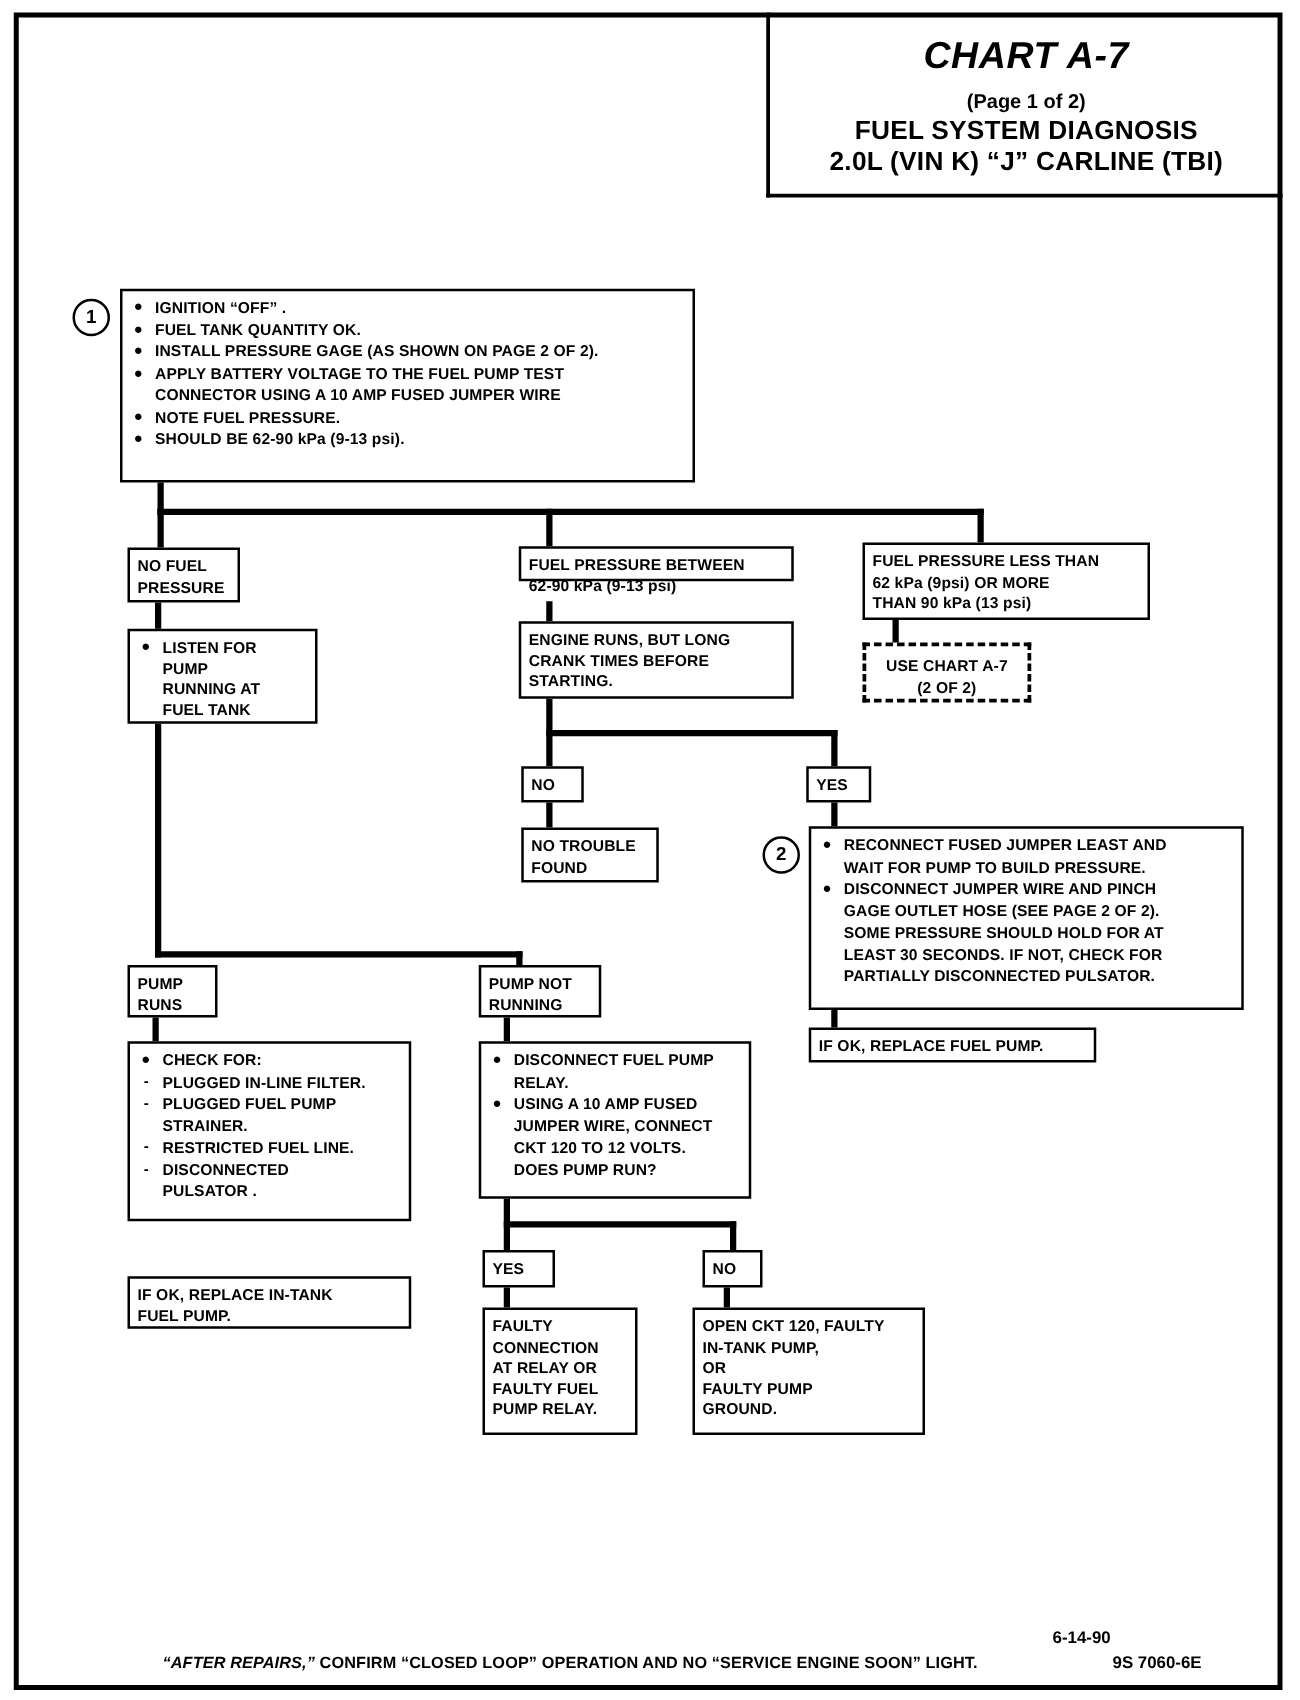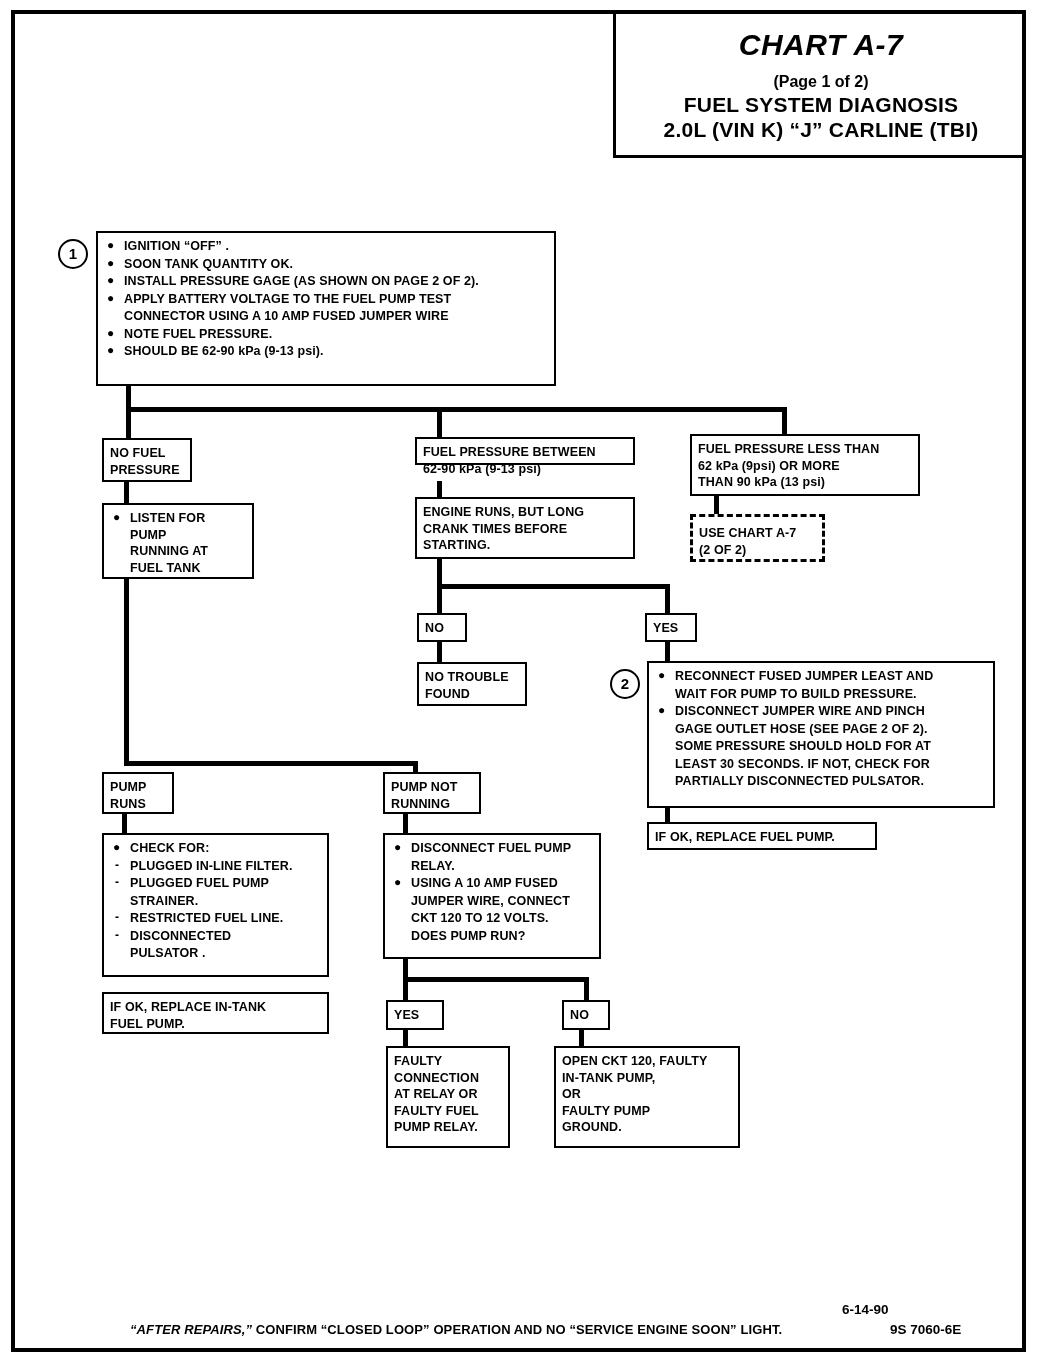--- a/index.html
+++ b/index.html
@@ -18,21 +18,21 @@
                box-sizing:border-box;text-align:center;}
   .chart-title{font-size:30px;font-weight:bold;letter-spacing:.5px;margin-top:18px;font-style:italic;}
   .page-of{font-size:16px;font-weight:bold;margin-top:11px;}
   .sys-title{font-size:21px;font-weight:bold;margin-top:2px;letter-spacing:.2px;}
   .carline{font-size:21px;font-weight:bold;margin-top:1px;letter-spacing:.2px;}
 
   
   .box{position:absolute;border:2px solid #000;box-sizing:border-box;
        background:#fff;font-size:12.5px;font-weight:bold;line-height:1.32;
        padding:5px 6px;letter-spacing:.1px;}
-  .box.dashed{border:3px dashed #000;}
+  .box.dashed{border:3px dashed #000;text-align:center;}
 
   
   ul.bl{list-style:none;margin:0;padding:0;}
   ul.bl li{position:relative;padding-left:20px;margin-bottom:1px;}
   ul.bl li .bullet{position:absolute;left:3px;top:0;font-size:12px;}
   ul.bl li.dash .bullet{left:5px;font-weight:bold;}
   ul.bl li.cont{padding-left:20px;}
 
   
   .ln{position:absolute;background:#000;}
@@ -62,21 +62,21 @@
     <div class="chart-title">CHART A-7</div>
     <div class="page-of">(Page 1 of 2)</div>
     <div class="sys-title">FUEL SYSTEM DIAGNOSIS</div>
     <div class="carline">2.0L  (VIN K)  “J”  CARLINE  (TBI)</div>
   </div>
 
   <div class="step-circle" style="left:58px;top:239px;">1</div>
   <div class="box" style="left:96px;top:231px;width:460px;height:155px;">
     <ul class="bl">
       <li><span class="bullet">●</span><span>IGNITION “OFF” .</span></li>
-      <li><span class="bullet">●</span><span>SOON TANK QUANTITY OK.</span></li>
+      <li><span class="bullet">●</span><span>FUEL TANK QUANTITY OK.</span></li>
       <li><span class="bullet">●</span><span>INSTALL PRESSURE GAGE  (AS SHOWN ON PAGE 2 OF 2).</span></li>
       <li><span class="bullet">●</span><span>APPLY BATTERY VOLTAGE TO THE FUEL PUMP TEST</span></li>
       <li class="cont"><span>CONNECTOR USING A 10 AMP FUSED JUMPER WIRE</span></li>
       <li><span class="bullet">●</span><span>NOTE FUEL PRESSURE.</span></li>
       <li><span class="bullet">●</span><span>SHOULD BE 62-90 kPa (9-13 psi).</span></li>
     </ul>
   </div>
 
   <div class="ln vl" style="left:126px;top:386px;height:26px;"></div>
   <div class="ln hl" style="left:126px;top:407px;width:661px;"></div>
@@ -110,21 +110,21 @@
       <li><span class="bullet">●</span><span>CHECK FOR:</span></li>
       <li class="dash"><span class="bullet">-</span><span>PLUGGED IN-LINE FILTER.</span></li>
       <li class="dash"><span class="bullet">-</span><span>PLUGGED FUEL PUMP</span></li>
       <li class="cont"><span>STRAINER.</span></li>
       <li class="dash"><span class="bullet">-</span><span>RESTRICTED FUEL LINE.</span></li>
       <li class="dash"><span class="bullet">-</span><span>DISCONNECTED</span></li>
       <li class="cont"><span>PULSATOR .</span></li>
     </ul>
   </div>
 
-  <div class="box" style="left:102px;top:992px;width:227px;height:42px;white-space:pre-line;">IF OK, REPLACE IN-TANK
+  <div class="box" style="left:102px;top:1021px;width:227px;height:42px;white-space:pre-line;">IF OK, REPLACE IN-TANK
 FUEL PUMP.</div>
 
   <div class="box" style="left:415px;top:437px;width:220px;height:28px;white-space:pre-line;">FUEL PRESSURE BETWEEN
 62-90 kPa (9-13 psi)</div>
   <div class="ln vl" style="left:437px;top:481px;height:17px;"></div>
 
   <div class="box" style="left:415px;top:497px;width:220px;height:62px;white-space:pre-line;">ENGINE RUNS, BUT LONG
 CRANK TIMES BEFORE
 STARTING.</div>
 

